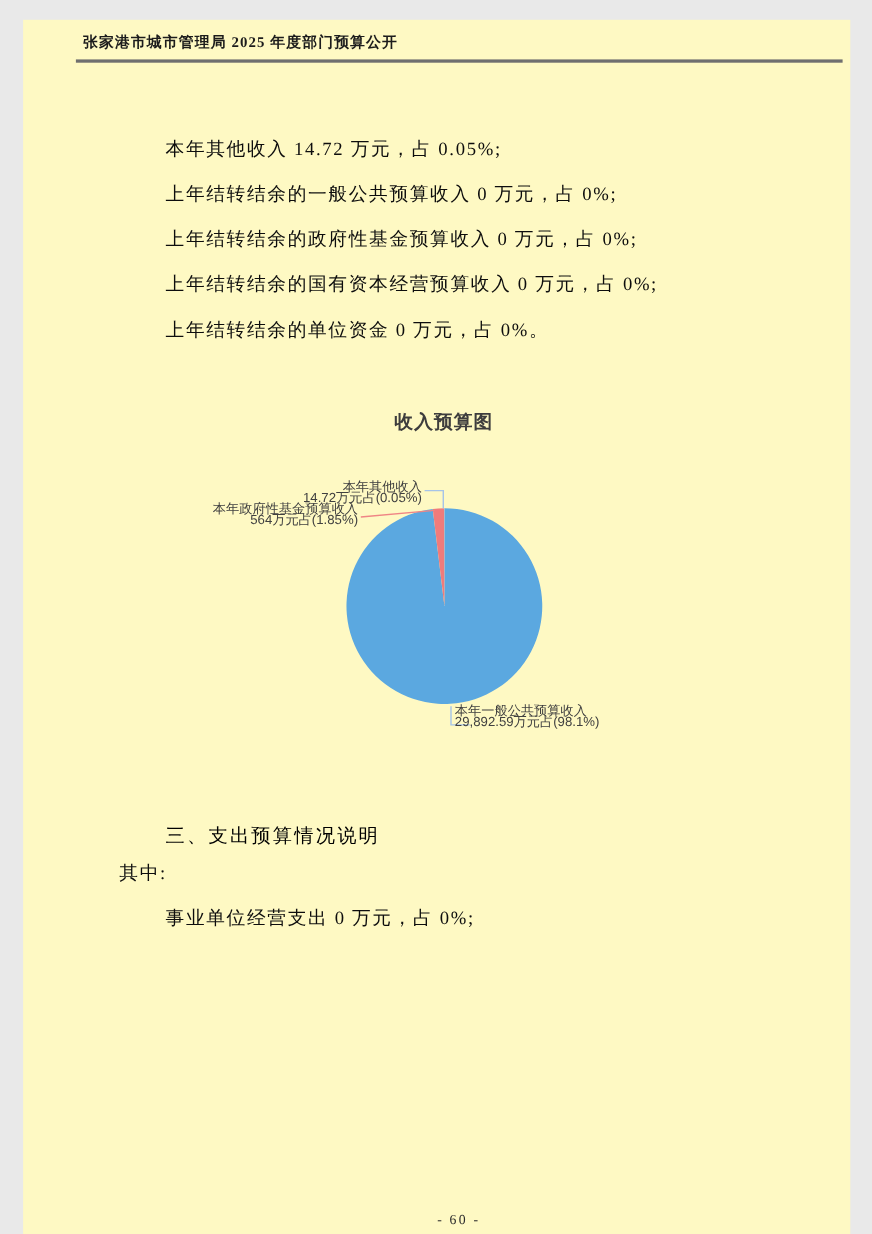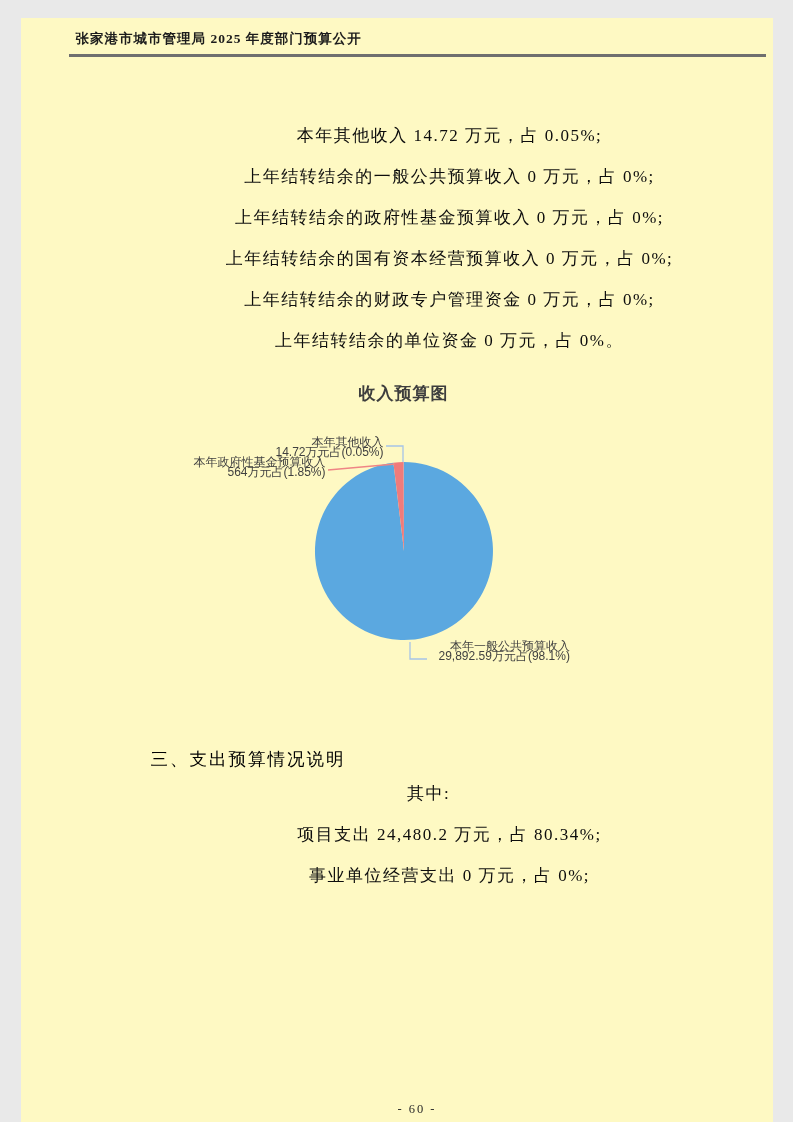--- a/index.html
+++ b/index.html
@@ -10,65 +10,64 @@
   
   .header-title{
     position:absolute;left:55px;top:12px;font-size:13.5px;font-weight:bold;
     letter-spacing:1px;color:#1c1c1c;white-space:nowrap;
   }
   .header-rule{position:absolute;left:48px;top:36px;width:697px;height:2.5px;background:#6f6f6f;}
   
   .text-block{position:absolute;left:88px;width:640px;}
   .text-block p{
     margin:0;height:41px;line-height:41px;font-size:17px;letter-spacing:1.5px;
-    text-indent:42px;white-space:nowrap;color:#0d0d0d;text-align:center;
+    text-indent:42px;white-space:nowrap;color:#0d0d0d;
   }
   .text-block p.no-indent{text-indent:0;}
   .income-block{top:97px;}
   .expend-block{top:755px;}
   .section-heading{
     position:absolute;left:130px;top:729px;font-size:17.5px;font-weight:normal;
     letter-spacing:2px;color:#000;white-space:nowrap;
   }
   
   .chart{position:absolute;left:150px;top:352px;width:500px;height:310px;}
   .chart-title{
-    position:absolute;left:0;top:12px;width:466px;text-align:center;
+    position:absolute;left:0;top:2px;width:466px;text-align:center;
     font-family:"Liberation Sans","DejaVu Sans",sans-serif;font-weight:bold;
     font-size:17px;color:#3d3d3d;letter-spacing:1px;
   }
   .chart-svg{position:absolute;left:0;top:43px;}
   .pie-label{
     position:absolute;font-family:"Liberation Sans","DejaVu Sans",sans-serif;
     font-size:12px;line-height:9.8px;color:#404040;white-space:nowrap;
   }
   .pie-label.align-right{text-align:right;}
   .label-other{right:287px;top:68px;}
   .label-govfund{right:345px;top:88px;}
-  .label-general{left:268px;top:272px;text-align:right;}
+  .label-general{left:243px;top:272px;text-align:left;}
   
   .footer-pagenum{
     position:absolute;left:0;top:1084px;width:793px;text-align:center;
     font-size:12.5px;color:#2a2a2a;letter-spacing:2px;
   }
 </style>
 </head>
 <body>
 
 <div class="page">
 
   <div class="header-title">张家港市城市管理局 2025 年度部门预算公开</div>
   <div class="header-rule"></div>
 
   <div class="text-block income-block">
     <p>本年其他收入 14.72 万元，占 0.05%;</p>
     <p>上年结转结余的一般公共预算收入 0 万元，占 0%;</p>
     <p>上年结转结余的政府性基金预算收入 0 万元，占 0%;</p>
     <p>上年结转结余的国有资本经营预算收入 0 万元，占 0%;</p>
-    <p>上年结转结余的财政专户管理资金 0 万元，占 0%;</p>
     <p>上年结转结余的单位资金 0 万元，占 0%。</p>
   </div>
 
   <div class="chart">
     <div class="chart-title">收入预算图</div>
 
     <svg class="chart-svg" width="500" height="267" viewBox="0 0 500 267">
       <g id="pie-group">
           <path d="M 233 138 L 233.00 49.00 A 89 89 0 1 1 222.40 49.63 Z" fill="#5BA8E0"></path>
           <path d="M 233 138 L 222.40 49.63 A 89 89 0 0 1 232.72 49.00 Z" fill="#F07B7B"></path>
@@ -92,19 +91,18 @@
     <div class="pie-label label-general">
       <div>本年一般公共预算收入</div>
       <div>29,892.59万元占(98.1%)</div>
     </div>
   </div>
 
   <div class="section-heading">三、支出预算情况说明</div>
 
   <div class="text-block expend-block">
     <p class="no-indent">其中:</p>
-    <p>项目支出 24,480.2 万元，占 80.34%;</p>
     <p>事业单位经营支出 0 万元，占 0%;</p>
   </div>
 
   <div class="footer-pagenum">- 60 -</div>
 
 </div>
 
 </body></html>

